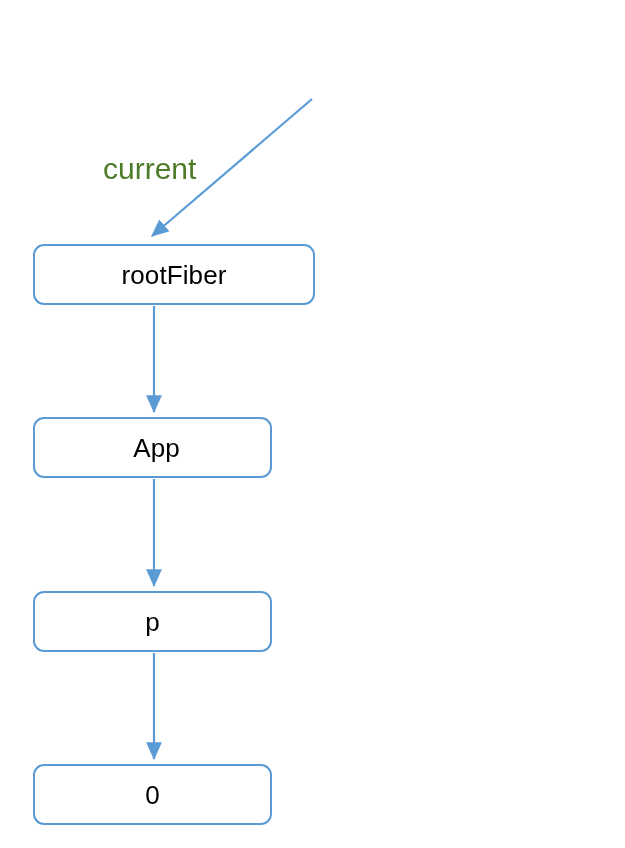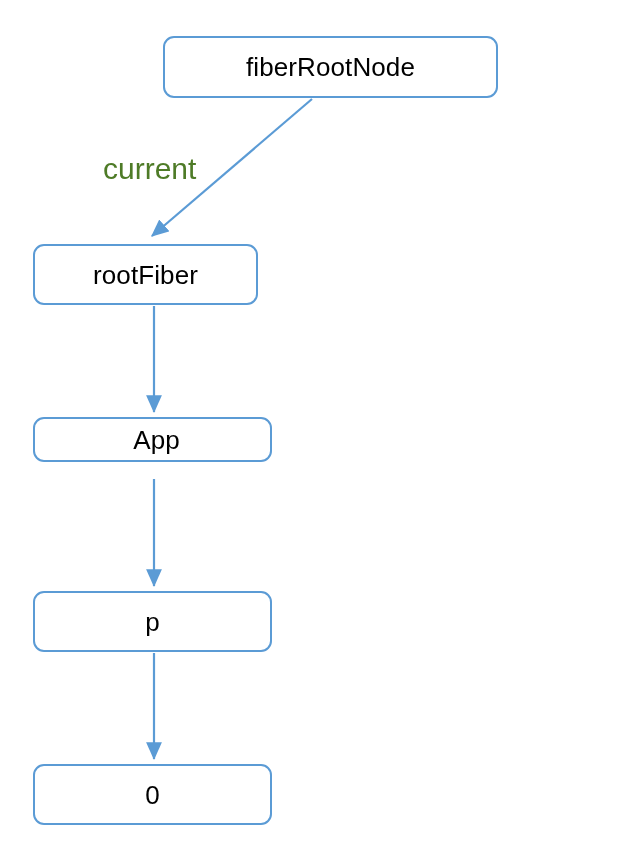--- a/index.html
+++ b/index.html
@@ -34,28 +34,28 @@
   }
   #node-fiberrootnode {
     left: 163px;
     top: 36px;
     width: 335px;
     height: 62px;
   }
   #node-rootfiber {
     left: 33px;
     top: 244px;
-    width: 225px;
+    width: 282px;
     height: 61px;
   }
   #node-app {
     left: 33px;
     top: 417px;
     width: 239px;
-    height: 45px;
+    height: 61px;
     padding-left: 8px;
   }
   #node-p {
     left: 33px;
     top: 591px;
     width: 239px;
     height: 61px;
   }
   #node-zero {
     left: 33px;
@@ -102,21 +102,20 @@
 
     <line x1="154" y1="306" x2="154" y2="412" stroke="#5b9bd5" stroke-width="2.2" marker-end="url(#arrowhead-blue)"></line>
 
     <line x1="154" y1="479" x2="154" y2="586" stroke="#5b9bd5" stroke-width="2.2" marker-end="url(#arrowhead-blue)"></line>
 
     <line x1="154" y1="653" x2="154" y2="759" stroke="#5b9bd5" stroke-width="2.2" marker-end="url(#arrowhead-blue)"></line>
   </svg>
 
   <div class="edge-label" id="label-current">current</div>
 
-  <div class="node" id="node-fiberrootnode">fiberRootNode</div>
 
   <div class="node" id="node-rootfiber">rootFiber</div>
 
   <div class="node" id="node-app">App</div>
 
   <div class="node" id="node-p">p</div>
 
   <div class="node" id="node-zero">0</div>
 
 </div>

